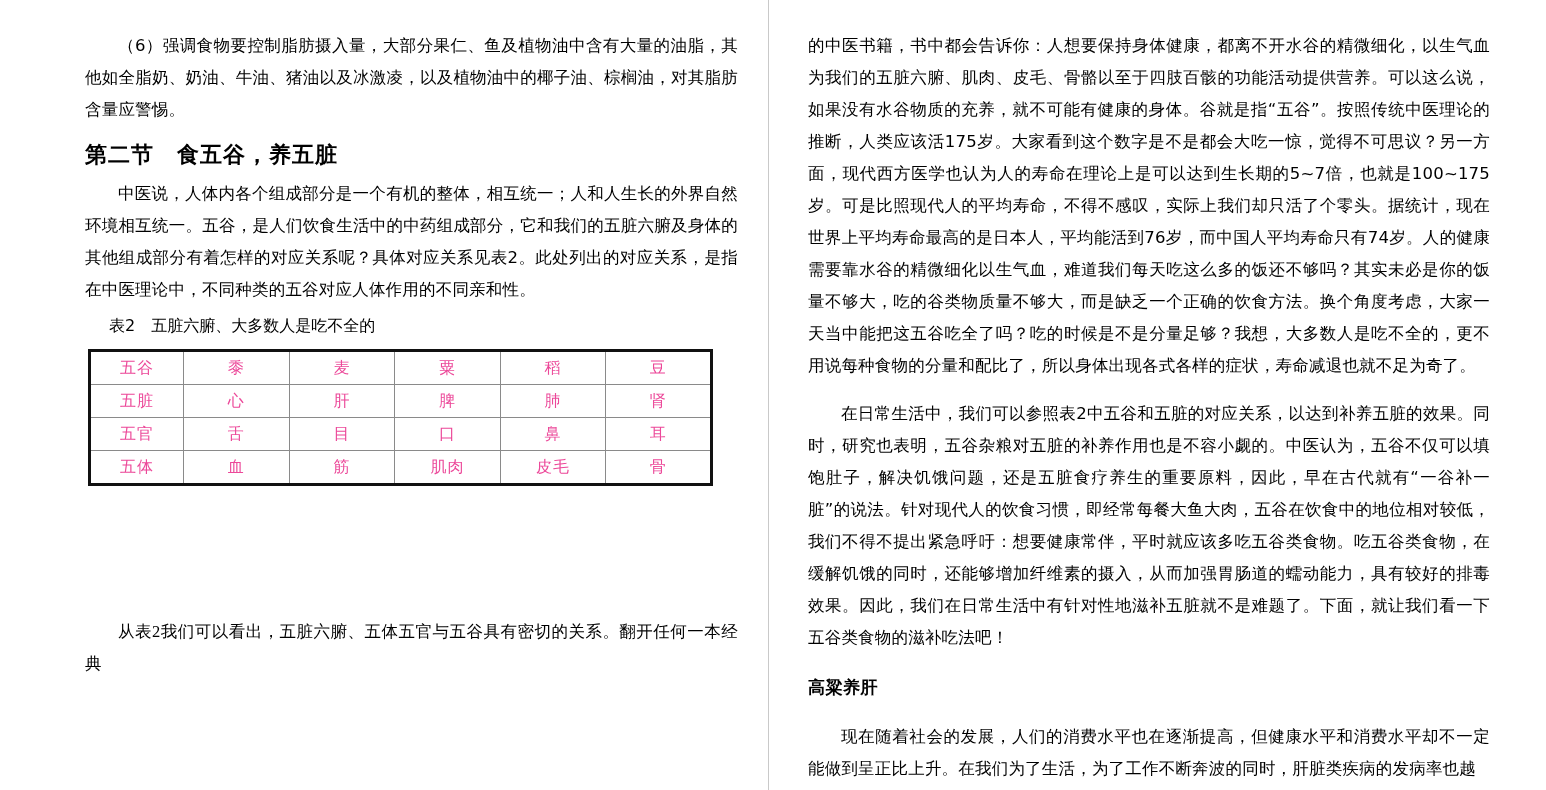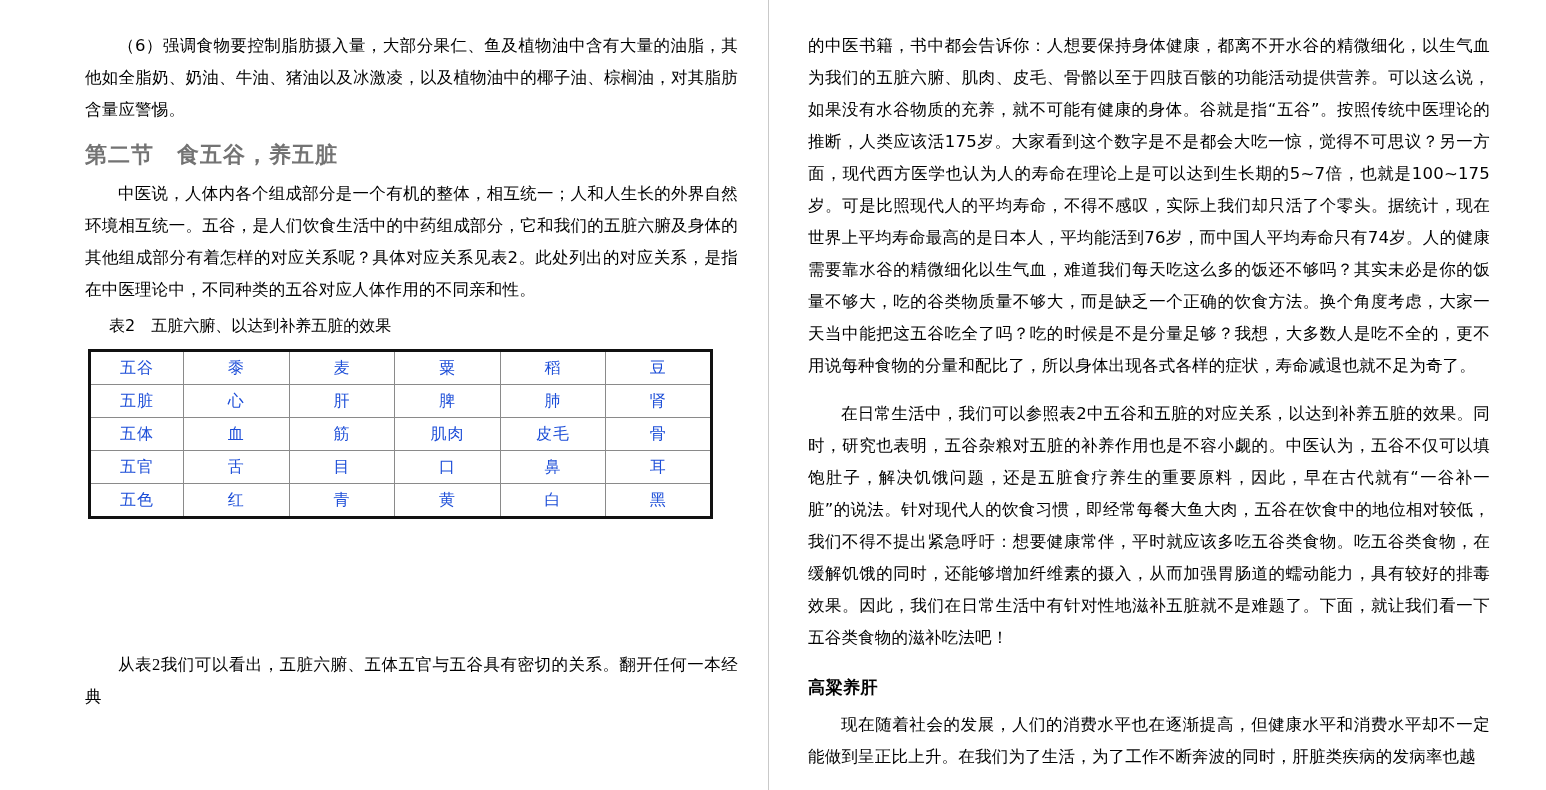--- a/index.html
+++ b/index.html
@@ -48,31 +48,31 @@
     text-justify: inter-character;
     letter-spacing: 0.2px;
     margin: 0;
   }
   .indent { text-indent: 2em; }
 
   .section-heading {
     font-family: "DejaVu Serif", "Liberation Serif", serif;
     font-size: 22px;
     font-weight: bold;
-    color: #737373;
+    color: #000000;
     margin: 14px 0 8px 0;
     letter-spacing: 1px;
   }
 
   .sub-heading {
     font-family: "DejaVu Serif", "Liberation Serif", serif;
     font-size: 17px;
     font-weight: bold;
     color: #000000;
-    margin: 22px 0 10px 0;
+    margin: 22px 0 22px 0;
     letter-spacing: 0.5px;
   }
 
   .table-caption {
     font-family: "DejaVu Sans", "Liberation Sans", sans-serif;
     font-size: 16px;
     color: #000000;
     margin: 10px 0 12px 0;
     text-indent: 1.5em;
   }
@@ -93,21 +93,21 @@
     border-bottom: 3px solid #111111;
   }
   table.grain-table td {
     border-right: 1px solid #8a8a8a;
     border-bottom: 1px solid #8a8a8a;
     height: 32px;
     text-align: center;
     vertical-align: middle;
     font-family: "DejaVu Serif", "Liberation Serif", serif;
     font-size: 16px;
-    color: #1d4ed8;
+    color: #ec4899;
     letter-spacing: 1px;
     padding: 0;
   }
   table.grain-table tr:last-child td { border-bottom: none; }
   table.grain-table td:last-child { border-right: none; }
   table.grain-table td.hdr-col { width: 92px; }
 
   .gap-block { height: 118px; }
   .tail-note { margin-top: 12px; font-family: Liberation Serif, serif; }
 
@@ -121,21 +121,21 @@
   <div class="page-divider"></div>
 
   <div class="page page-left">
 
     <p class="body-text indent para">（6）强调食物要控制脂肪摄入量，大部分果仁、鱼及植物油中含有大量的油脂，其他如全脂奶、奶油、牛油、猪油以及冰激凌，以及植物油中的椰子油、棕榈油，对其脂肪含量应警惕。</p>
 
     <h2 class="section-heading">第二节　食五谷，养五脏</h2>
 
     <p class="body-text indent para">中医说，人体内各个组成部分是一个有机的整体，相互统一；人和人生长的外界自然环境相互统一。五谷，是人们饮食生活中的中药组成部分，它和我们的五脏六腑及身体的其他组成部分有着怎样的对应关系呢？具体对应关系见表2。此处列出的对应关系，是指在中医理论中，不同种类的五谷对应人体作用的不同亲和性。</p>
 
-    <p class="table-caption">表2　五脏六腑、以达到补养五脏的效果</p>
+    <p class="table-caption">表2　五脏六腑、大多数人是吃不全的</p>
 
     <div class="tbl-wrap">
       <table class="grain-table">
         <tbody>
           <tr>
             <td class="hdr-col">五谷</td>
             <td>黍</td>
             <td>麦</td>
             <td>粟</td>
             <td>稻</td>
@@ -143,42 +143,34 @@
           </tr>
           <tr>
             <td class="hdr-col">五脏</td>
             <td>心</td>
             <td>肝</td>
             <td>脾</td>
             <td>肺</td>
             <td>肾</td>
           </tr>
           <tr>
-            <td class="hdr-col">五体</td>
-            <td>血</td>
-            <td>筋</td>
-            <td>肌肉</td>
-            <td>皮毛</td>
-            <td>骨</td>
-          </tr>
-          <tr>
             <td class="hdr-col">五官</td>
             <td>舌</td>
             <td>目</td>
             <td>口</td>
             <td>鼻</td>
             <td>耳</td>
           </tr>
           <tr>
-            <td class="hdr-col">五色</td>
-            <td>红</td>
-            <td>青</td>
-            <td>黄</td>
-            <td>白</td>
-            <td>黑</td>
+            <td class="hdr-col">五体</td>
+            <td>血</td>
+            <td>筋</td>
+            <td>肌肉</td>
+            <td>皮毛</td>
+            <td>骨</td>
           </tr>
         </tbody>
       </table>
     </div>
 
     <div class="gap-block"></div>
 
     <p class="body-text indent tail-note">从表2我们可以看出，五脏六腑、五体五官与五谷具有密切的关系。翻开任何一本经典</p>
 
   </div>

